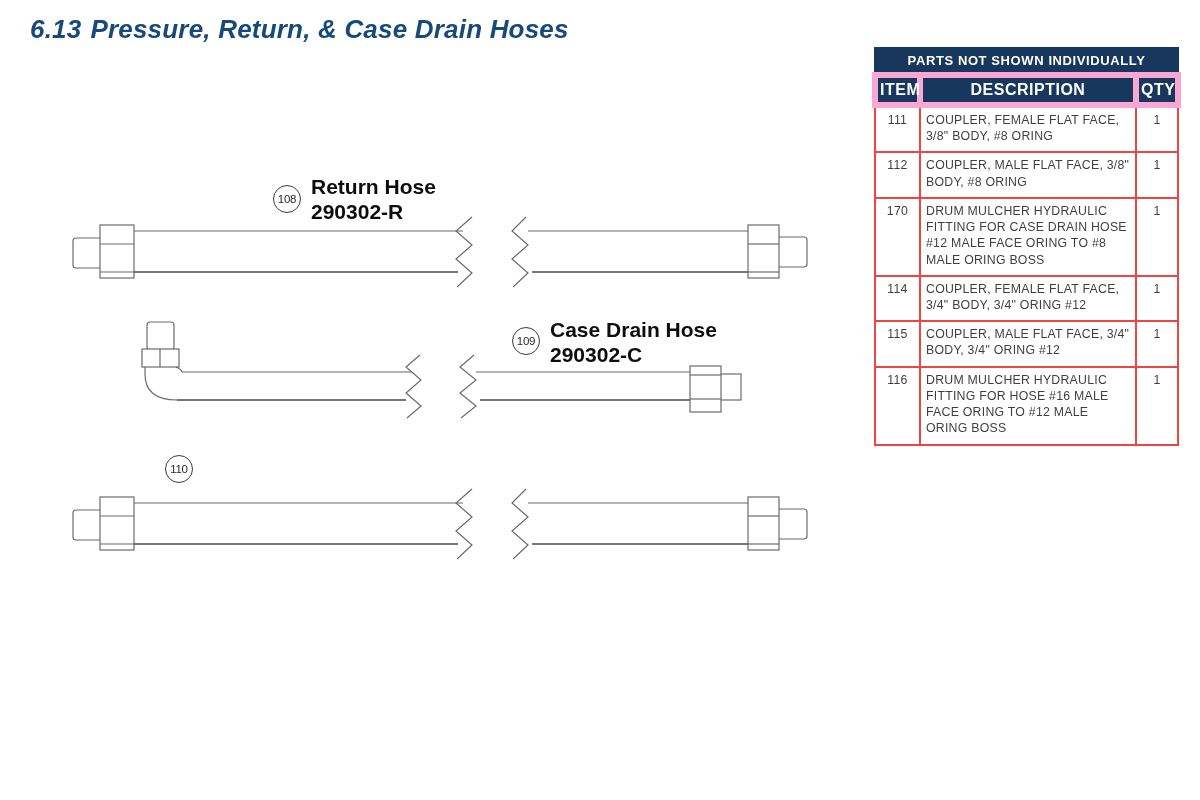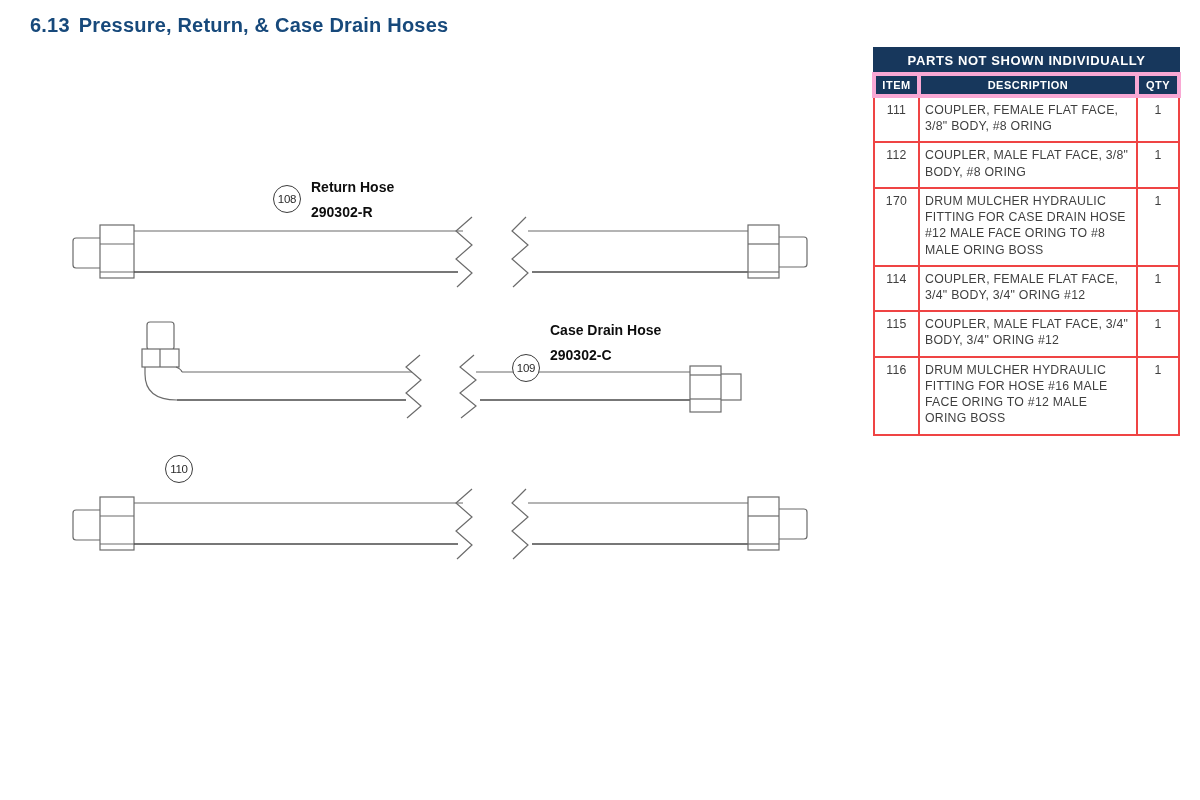--- a/index.html
+++ b/index.html
@@ -3,42 +3,42 @@
 <meta charset="utf-8">
 <style>
   * { margin:0; padding:0; box-sizing:border-box; }
   html,body { width:1200px; height:800px; background:#ffffff; overflow:hidden;
               font-family:"Liberation Sans", sans-serif; }
   .page { position:relative; width:1200px; height:800px; background:#fff; }
 
   
   .page-title {
     position:absolute; left:30px; top:14px;
-    font-size:20px; font-weight:bold; 
+    font-size:26px; font-weight:bold; font-style:italic;
     color:#17497B; letter-spacing:.2px; white-space:nowrap;
   }
   .page-title .sec { margin-right:9px; }
 
   
   .parts-table {
     position:absolute; left:872px; top:47px; width:309px;
     border-collapse:collapse; border:2px solid #17375C;
     table-layout:fixed;
     padding-left:35px;
   }
   .parts-table th, .parts-table td { vertical-align:top; }
   .tbl-title th {
     background:#17375C; color:#fff; text-align:center;
     font-size:13px; font-weight:bold; letter-spacing:.6px;
     padding:4px 2px; border:1px solid #fff;
   }
   .tbl-head th {
     background:#17375C; color:#fff; text-align:center;
-    font-size:11px; font-weight:bold; letter-spacing:.5px;
-    padding:3px 2px; border:4px solid #f9a8d4;
+    font-size:16px; font-weight:bold; letter-spacing:.5px;
+    padding:3px 2px; border:6px solid #f9a8d4;
   }
   .parts-table td {
     border:2px solid #ef4444; color:#3F3F3F;
     font-size:12.3px; line-height:1.32; letter-spacing:.25px;
     padding:4px 5px 7px;
   }
   .col-item { width:45px; }
   .col-qty  { width:42px; }
   td.cell-item, td.cell-qty { text-align:center; }
 
@@ -49,21 +49,21 @@
   .fitting   { stroke:#6b6b6b; stroke-width:1.2; fill:#ffffff; }
 
   
   .callout-circle {
     position:absolute; width:28px; height:28px; border-radius:50%;
     border:1.3px solid #3c3c3c; background:#fff;
     display:flex; align-items:center; justify-content:center;
     font-size:11.5px; color:#2b2b2b; letter-spacing:-.3px;
   }
   .hose-label {
-    position:absolute; font-size:14px; font-weight:bold;
+    position:absolute; font-size:21px; font-weight:bold;
     color:#0d0d0d; line-height:24.5px; white-space:nowrap;
   }
 </style>
 </head>
 <body>
 
 <div class="page">
 
   <h1 class="page-title"><span class="sec">6.13</span><span>Pressure, Return, &amp; Case Drain Hoses</span></h1>
 
@@ -142,21 +142,21 @@
       <line class="hose-line" x1="688" y1="57" x2="719" y2="57"></line>
     </g>
   </svg>
 
   <div class="callout-circle" style="left:273px; top:185px;text-align:center;">108</div>
   <div class="hose-label" style="left:311px; top:175px;">
     <div>Return Hose</div>
     <div>290302-R</div>
   </div>
 
-  <div class="callout-circle" style="left:512px; top:327px;margin-top:27px;">109</div>
+  <div class="callout-circle" style="left:512px; top:327px;">109</div>
   <div class="hose-label" style="left:550px; top:318px;">
     <div>Case Drain Hose</div>
     <div>290302-C</div>
   </div>
 
   <div class="callout-circle" style="left:165px; top:455px;">110</div>
 
   <table class="parts-table">
     <colgroup>
         <col class="col-item">

